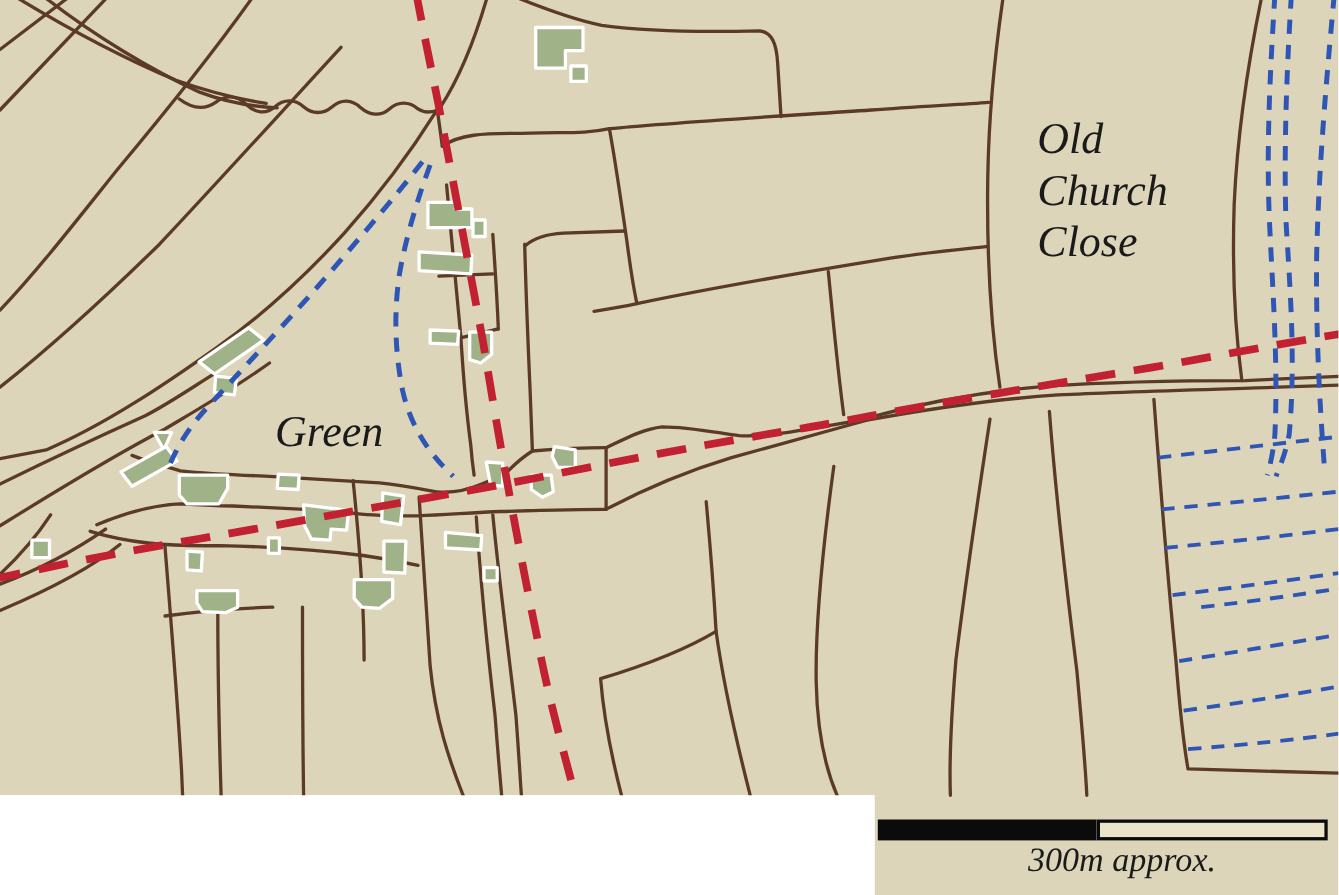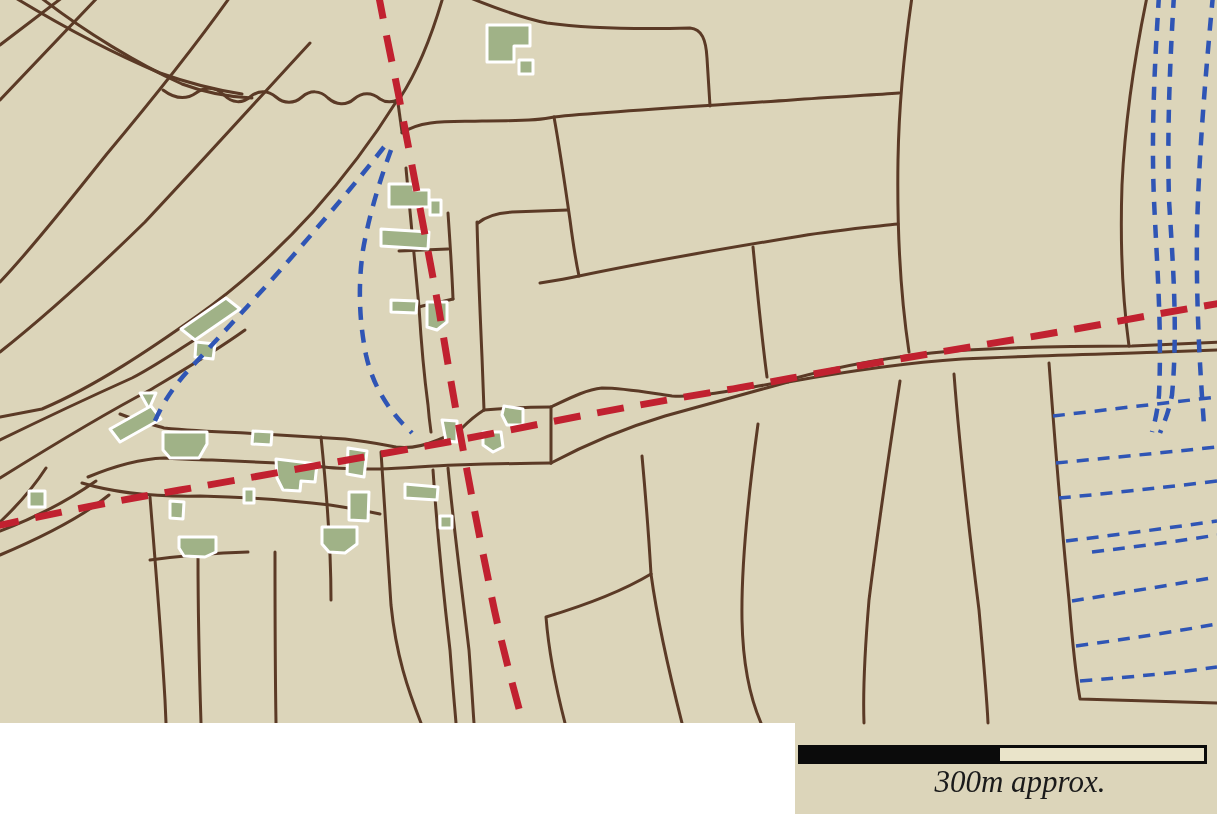--- a/index.html
+++ b/index.html
@@ -135,18 +135,20 @@
         <path d="M1080,681 Q1160,675 1217,667"></path>
       </g>
 
       <g fill="none" stroke="var(--route)" stroke-width="7" stroke-dasharray="27 17" stroke-linecap="butt">
         <path d="M378,-8 C388,45 396,80 401,108 C412,165 426,240 439,310 C446,352 453,395 461,438 C469,482 479,535 488,578 C496,622 508,668 521,716"></path>
         <path d="M-8,527 C60,512 120,500 180,490 C255,477 335,462 415,448 C455,441 500,432 545,423 C600,412 660,401 720,391 C745,387 770,382 792,378 C850,367 940,352 1030,337 C1095,326 1160,313 1222,303"></path>
       </g>
     </g>
   </svg>
 
+  <div class="map-label label-green">Green</div>
+  <div class="map-label label-occ">Old Church Close</div>
 
   <div class="scale-bar-dark"></div>
   <div class="scale-bar-light"></div>
   <div class="map-label label-scale">300m approx.</div>
 
 </div>
 
 </body></html>

